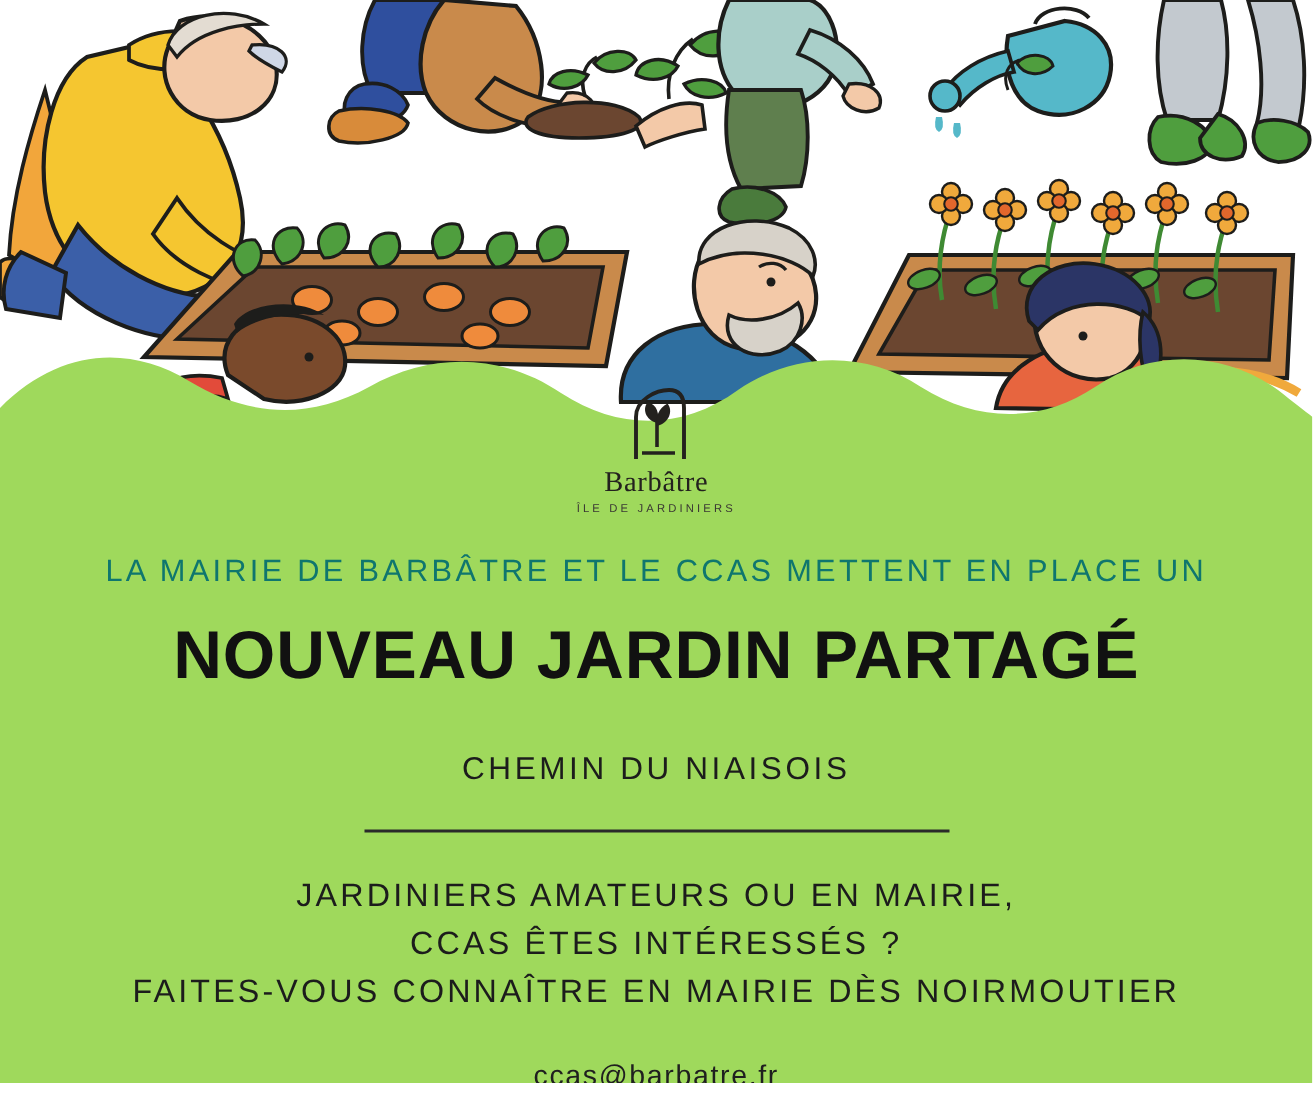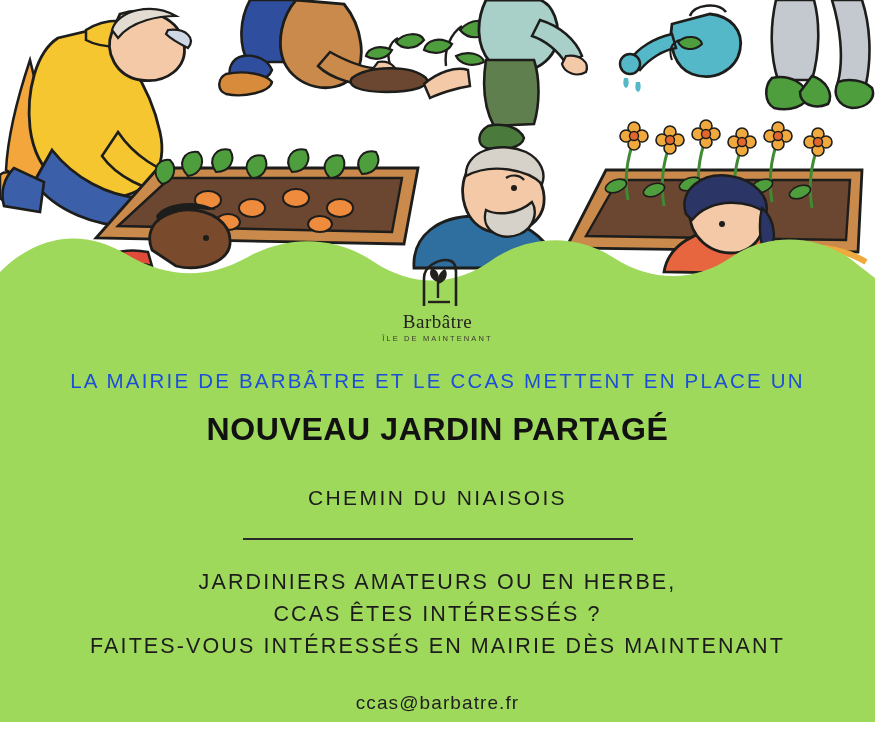--- a/index.html
+++ b/index.html
@@ -78,29 +78,29 @@
     letter-spacing: 2.1px;
     color: #3a3733;
     margin-top: 2px;
   }
 
   .kicker {
     margin-top: 26px;
     font-family: "Liberation Sans", sans-serif;
     font-size: 20.5px;
     letter-spacing: 2.2px;
-    color: #1d4ed8;
+    color: #0f766e;
     font-weight: 500;
   }
 
   .headline {
     margin-top: 18px;
     font-family: "Liberation Sans", sans-serif;
     font-weight: bold;
-    font-size: 32px;
+    font-size: 45px;
     letter-spacing: 0.6px;
     color: #111111;
   }
 
   .subhead {
     margin-top: 38px;
     font-size: 21px;
     letter-spacing: 2.4px;
     color: #1c1c1c;
   }
@@ -380,35 +380,35 @@
       <div class="logo-mark">
         <svg width="52" height="52" viewBox="0 0 52 52">
           <path d="M12 48 L12 20 C12 8 26 2 34 2 C 42 2 44 8 44 14 L44 48" fill="none" stroke="#23211e" stroke-width="2.6"></path>
           <path d="M26 40 L26 22" stroke="#23211e" stroke-width="2.4" fill="none"></path>
           <path d="M26 24 C 18 22 16 14 20 10 C 26 12 28 18 26 24 Z" fill="#23211e"></path>
           <path d="M26 26 C 34 24 37 16 33 11 C 27 14 25 20 26 26 Z" fill="#23211e"></path>
           <path d="M16 44 L38 44" stroke="#23211e" stroke-width="2.4"></path>
         </svg>
       </div>
       <div class="logo-name">Barbâtre</div>
-      <div class="logo-sub">ÎLE DE MAINTENANT</div>
+      <div class="logo-sub">ÎLE DE JARDINIERS</div>
     </div>
 
     <div class="kicker">LA MAIRIE DE BARBÂTRE ET LE CCAS METTENT EN PLACE UN</div>
 
     <div class="headline">NOUVEAU JARDIN PARTAGÉ</div>
 
     <div class="subhead">CHEMIN DU NIAISOIS</div>
 
     <div class="rule"></div>
 
     <div class="callout">
-      <span class="line">JARDINIERS AMATEURS OU EN HERBE,</span>
+      <span class="line">JARDINIERS AMATEURS OU EN MAIRIE,</span>
       <span class="line">CCAS ÊTES INTÉRESSÉS ?</span>
-      <span class="line">FAITES-VOUS INTÉRESSÉS EN MAIRIE DÈS MAINTENANT</span>
+      <span class="line">FAITES-VOUS CONNAÎTRE EN MAIRIE DÈS NOIRMOUTIER</span>
     </div>
 
     <div class="contact">
       <span class="line">ccas@barbatre.fr</span>
     </div>
 
   </div>
 </div>
 
 </body></html>

